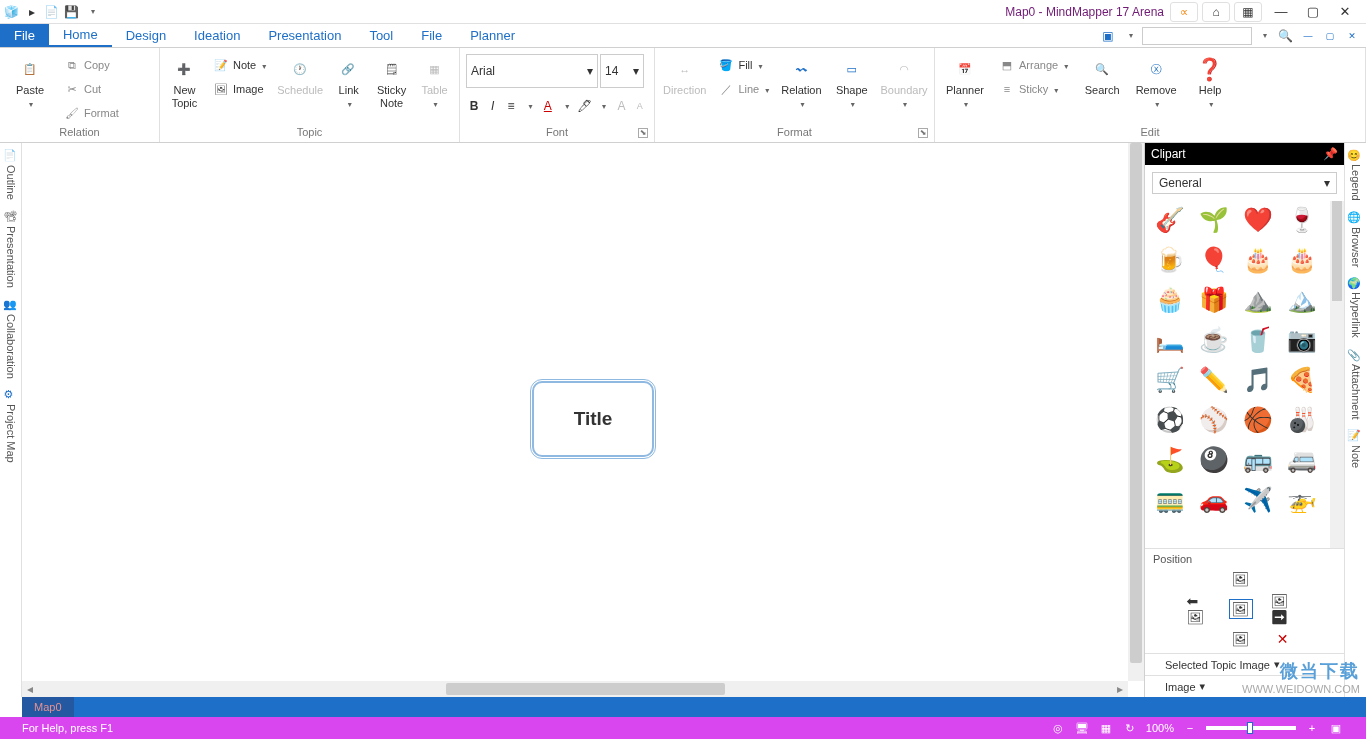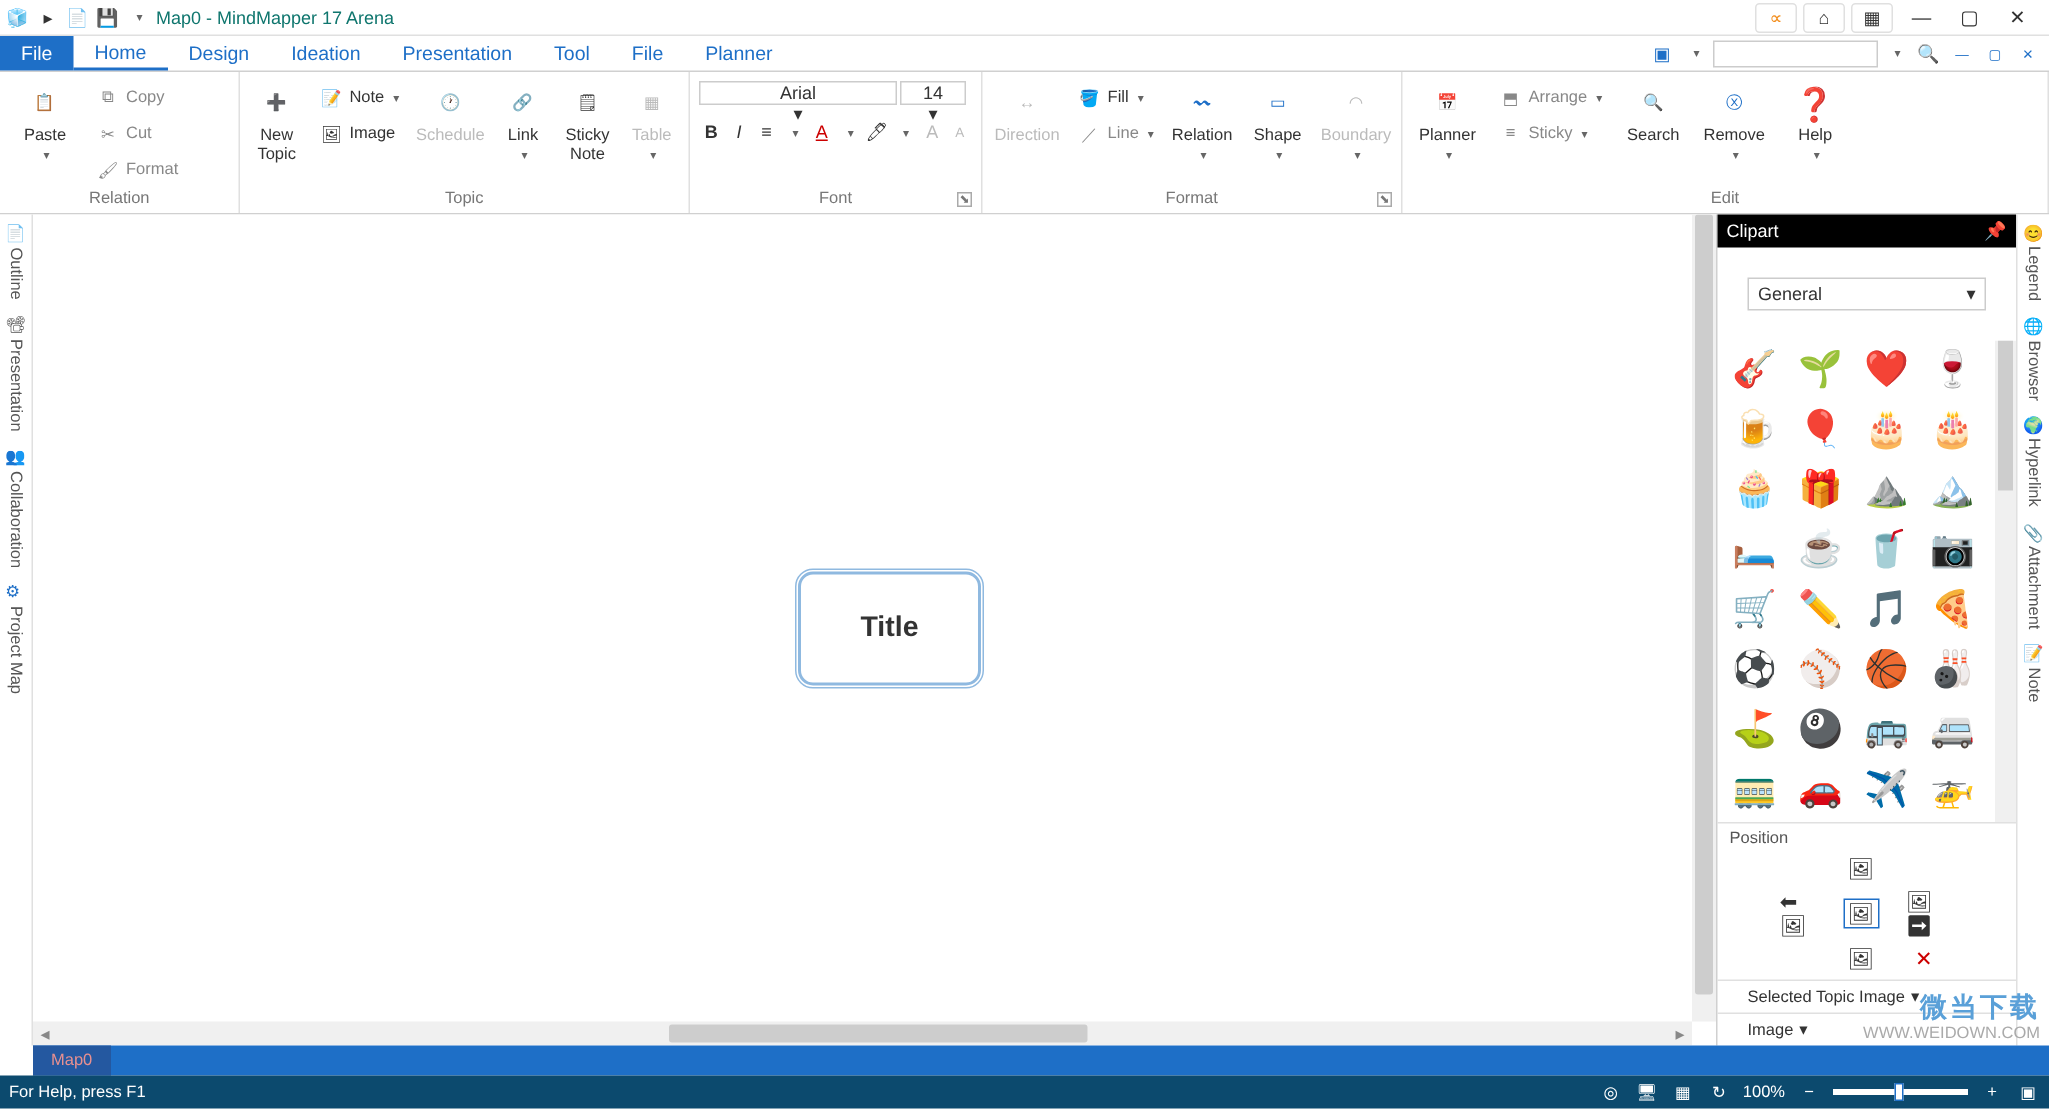--- a/index.html
+++ b/index.html
@@ -1,20 +1,20 @@
 <!DOCTYPE html>
 <html><head>
 <meta charset="utf-8">
 <style>
 * { margin:0; padding:0; box-sizing:border-box; font-family:"Segoe UI",Arial,sans-serif; }
 body { width:1366px; height:739px; overflow:hidden; background:#fff; font-size:12px; color:#333; }
 .titlebar { height:24px; display:flex; align-items:center; background:#fff; border-bottom:1px solid #e0e0e0; }
 .qat { display:flex; gap:4px; padding:0 4px; align-items:center; }
 .qat-ico { width:16px; height:16px; display:flex; align-items:center; justify-content:center; cursor:pointer; }
-.title-text { flex:1; text-align:left; font-size:12px; color:#0f766e; }
+.title-text { flex:1; text-align:right; font-size:12px; color:#701a75; }
 .win-controls { display:flex; gap:2px; align-items:center; padding:0 6px; }
 .win-btn { width:30px; height:20px; display:flex; align-items:center; justify-content:center; cursor:pointer; font-size:13px; }
 .social-btn { width:28px; height:20px; border:1px solid #e0e0e0; border-radius:3px; display:flex; align-items:center; justify-content:center; cursor:pointer; margin-right:2px; }
 .social-btn.a { color:#f28c1a; }
 .ribbon-tabs { height:24px; display:flex; align-items:stretch; background:#fff; border-bottom:1px solid #d0d0d0; }
 .tab-file { background:#1e6fc7; color:#fff; padding:0 14px; display:flex; align-items:center; cursor:pointer; font-size:13px; }
 .tab { padding:0 14px; display:flex; align-items:center; cursor:pointer; color:#1e6fc7; font-size:13px; }
 .tab.active { border-bottom:2px solid #1e6fc7; }
 .tab-right { margin-left:auto; display:flex; align-items:center; padding:0 4px; gap:2px; }
 .tab-right-ico { width:20px; height:18px; display:flex; align-items:center; justify-content:center; cursor:pointer; color:#1e6fc7; }
@@ -25,21 +25,21 @@
 .rgroup-body { flex:1; display:flex; align-items:flex-start; gap:6px; padding-top:4px; }
 .rgroup-label { text-align:center; font-size:11px; color:#777; padding:2px 0; position:relative; }
 .rgroup-label .dlauncher { position:absolute; right:0; bottom:2px; width:10px; height:10px; border:1px solid #aaa; cursor:pointer; font-size:8px; line-height:8px; }
 .big-btn { display:flex; flex-direction:column; align-items:center; justify-content:center; width:48px; cursor:pointer; text-align:center; font-size:11px; line-height:13px; padding:2px; }
 .big-btn .ico { width:26px; height:26px; margin-bottom:2px; display:flex; align-items:center; justify-content:center; }
 .small-stack { display:flex; flex-direction:column; gap:2px; }
 .small-btn { display:flex; align-items:center; gap:4px; height:22px; padding:0 4px; cursor:pointer; font-size:11px; color:#888; }
 .small-btn.enabled { color:#333; }
 .small-btn .ico { width:16px; height:16px; display:flex; align-items:center; justify-content:center; }
 .font-row { display:flex; gap:2px; align-items:center; }
-.font-combo { border:1px solid #ccc; height:16px; padding:0 4px; display:flex; align-items:center; justify-content:space-between; cursor:pointer; background:#fff;flex-direction:column; }
+.font-combo { border:1px solid #ccc; height:34px; padding:0 4px; display:flex; align-items:center; justify-content:space-between; cursor:pointer; background:#fff; }
 .font-toolbar { display:flex; gap:2px; margin-top:4px; }
 .ft-btn { width:20px; height:20px; display:flex; align-items:center; justify-content:center; cursor:pointer; font-size:12px; }
 .workspace { position:absolute; top:143px; left:0; right:0; bottom:42px; display:flex; }
 .leftbar { width:22px; background:#fff; border-right:1px solid #e0e0e0; display:flex; flex-direction:column; align-items:center; padding-top:6px; gap:10px; }
 .leftbar-item { writing-mode:vertical-rl; font-size:11px; color:#555; cursor:pointer; display:flex; align-items:center; gap:2px; }
 .leftbar-item .li-ico { writing-mode:horizontal-tb; width:14px; height:14px; }
 .canvas-area { flex:1; position:relative; background:#fff; overflow:hidden; }
 .canvas-scroll-v { position:absolute; right:0; top:0; bottom:16px; width:16px; background:#f0f0f0; }
 .canvas-scroll-v .thumb { position:absolute; left:2px; right:2px; top:0; height:520px; background:#cdcdcd; border-radius:2px; }
 .canvas-scroll-h { position:absolute; left:0; right:16px; bottom:0; height:16px; background:#f0f0f0; display:flex; align-items:center; }
@@ -47,36 +47,36 @@
 .canvas-scroll-h .track { flex:1; height:12px; position:relative; }
 .canvas-scroll-h .thumb { position:absolute; top:0; bottom:0; left:38%; width:26%; background:#cdcdcd; border-radius:2px; }
 .title-node { position:absolute; left:510px; top:238px; width:122px; height:76px; border:2px solid #8fb9e0; border-radius:10px; display:flex; align-items:center; justify-content:center; cursor:pointer; }
 .title-node::before { content:""; position:absolute; inset:-4px; border:1px solid #8fb9e0; border-radius:12px; }
 .title-node span { font-size:19px; font-weight:bold; }
 .rightbar { width:22px; background:#fff; border-left:1px solid #e0e0e0; display:flex; flex-direction:column; align-items:center; padding-top:6px; gap:10px; }
 .rightbar-item { writing-mode:vertical-rl; font-size:11px; color:#555; cursor:pointer; display:flex; align-items:center; gap:2px; }
 .clipart-panel { width:200px; background:#fff; border-left:1px solid #d0d0d0; display:flex; flex-direction:column; }
 .cp-header { background:#000000; color:#fff; height:22px; display:flex; align-items:center; padding:0 6px; font-size:12px; }
 .cp-header .pin { margin-left:auto; cursor:pointer; }
-.cp-combo { margin:20px; border:1px solid #ccc; height:22px; display:flex; align-items:center; padding:0 6px; cursor:pointer; justify-content:space-between; }
+.cp-combo { margin:7px; border:1px solid #ccc; height:22px; display:flex; align-items:center; padding:0 6px; cursor:pointer; justify-content:space-between; }
 .cp-grid { flex:1; overflow:hidden; position:relative; }
 .cp-grid-inner { display:grid; grid-template-columns:repeat(4,38px); gap:6px 6px; padding:2px 6px; }
 .clip { width:38px; height:34px; display:flex; align-items:center; justify-content:center; font-size:24px; cursor:pointer; }
 .cp-scroll { position:absolute; right:0; top:0; bottom:0; width:14px; background:#f0f0f0; }
 .cp-scroll .th { position:absolute; left:2px; right:2px; top:0; height:100px; background:#cdcdcd; }
 .cp-pos { border-top:1px solid #e0e0e0; padding:4px 8px; }
 .cp-pos-title { font-size:11px; color:#555; margin-bottom:4px; }
 .pos-grid { display:grid; grid-template-columns:repeat(3,32px); gap:10px; justify-content:center; }
 .pos-cell { width:24px; height:20px; display:flex; align-items:center; justify-content:center; cursor:pointer; font-size:14px; }
 .cp-sel { border-top:1px solid #e0e0e0; padding:4px 20px; font-size:11px; display:flex; align-items:center; gap:4px; cursor:pointer; }
 .watermark { position:absolute; right:6px; bottom:44px; font-size:11px; color:#aaa; text-align:right; }
 .watermark .big { font-size:18px; font-weight:bold; color:#5aa0d8; letter-spacing:2px; }
 .tabbar { position:absolute; left:22px; right:0; bottom:22px; height:20px; background:#1e6fc7; display:flex; align-items:flex-end; }
 .sheet-tab { background:#2458a0; color:#e89090; padding:0 12px; height:100%; display:flex; align-items:center; font-size:11px; cursor:pointer; }
-.statusbar { position:absolute; left:0; right:0; bottom:0; height:22px; background:#0c4a6e; color:#fff; display:flex; align-items:center; padding:0 6px; font-size:11px; }
+.statusbar { position:absolute; left:0; right:0; bottom:0; height:22px; background:#d946ef; color:#fff; display:flex; align-items:center; padding:0 22px; font-size:11px; }
 .statusbar .right { margin-left:auto; display:flex; align-items:center; gap:8px; }
 .sb-ico { cursor:pointer; width:16px; height:16px; display:flex; align-items:center; justify-content:center; }
 .zoom-slider { width:90px; height:4px; background:#fff; position:relative; }
 .zoom-slider .zt { position:absolute; top:-4px; left:45%; width:6px; height:12px; background:#fff; border:1px solid #1e6fc7; }
 .disabled { color:#bbb !important; }
 .arrow-down::after { content:"▾"; font-size:8px; margin-left:2px; color:#666; }
 </style>
 </head>
 <body>
 

